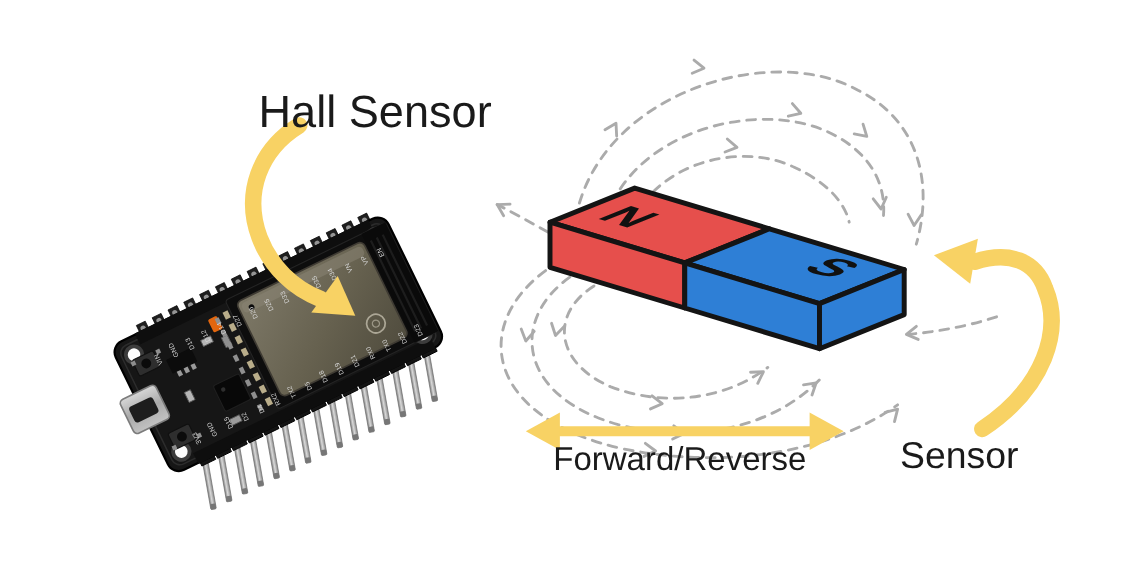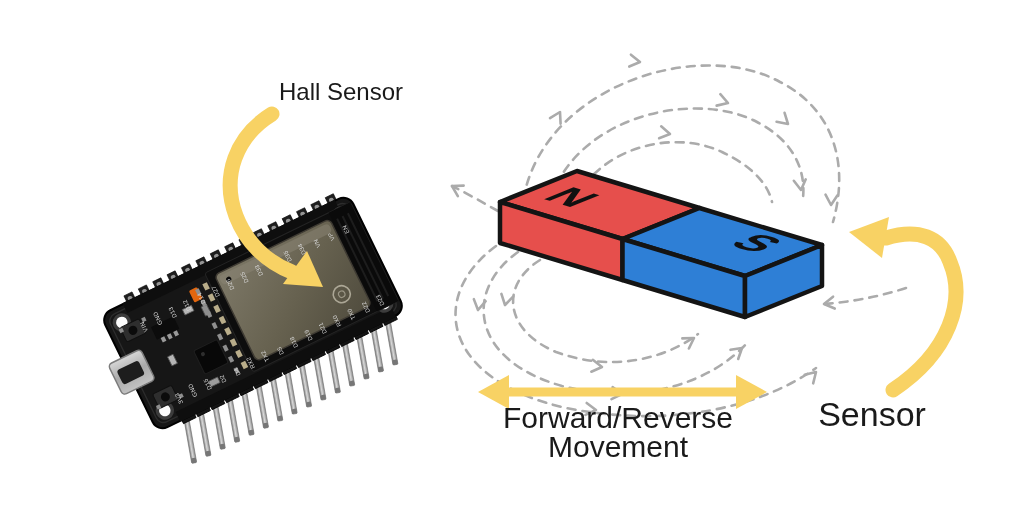--- a/index.html
+++ b/index.html
@@ -6,21 +6,21 @@
     --yellow:#F8D264; --field:#ABABAB; --red:#E64F4C; --blue:#2E7FD6;
     --ink:#141414; --text:#1a1a1a;
   }
   html,body{margin:0;padding:0;background:#ffffff;}
   .stage{
     position:relative;width:1024px;height:532px;background:#ffffff;overflow:hidden;
     font-family:"Liberation Sans","DejaVu Sans",sans-serif;
   }
   svg text{font-family:"Liberation Sans","DejaVu Sans",sans-serif;}
   .label{position:absolute;color:var(--text);white-space:nowrap;transform:translateX(-50%);}
-  .label.hall{left:341px;top:78px;font-size:24px;}
+  .label.hall{left:341px;top:78px;font-size:41px;}
   .label.magnet{left:872px;top:395px;font-size:34px;}
   .label.movement{left:618px;top:403px;font-size:30px;text-align:center;line-height:29px;}
   .field-line{stroke:var(--field);stroke-width:2.6;fill:none;stroke-linecap:round;stroke-dasharray:8 7;}
   .chev{stroke:var(--field);stroke-width:2.6;fill:none;stroke-linecap:round;stroke-linejoin:round;}
   .yellow-stroke{stroke:var(--yellow);fill:none;stroke-linecap:round;}
   .yellow-fill{fill:var(--yellow);}
   .magnet-edge{stroke:var(--ink);stroke-width:4.5;stroke-linejoin:round;}
   .north-face{fill:var(--red);}
   .south-face{fill:var(--blue);}
   .pole-letter{font-weight:bold;fill:#111;}
@@ -388,15 +388,14 @@
       <path class="yellow-stroke" stroke-width="15" d="M893,390 C950,352 966,300 950,262 C941,237 918,228 886,238"></path>
       <polygon class="yellow-fill" points="849,232 889,217 882,258"></polygon>
     </g>
   </svg>
 
   
   <div class="label hall">Hall Sensor</div>
   <div class="label magnet">Sensor</div>
   <div class="label movement">
     <div>Forward/Reverse</div>
-    <div>Movement</div>
   </div>
 </div>
 
 </body></html>

